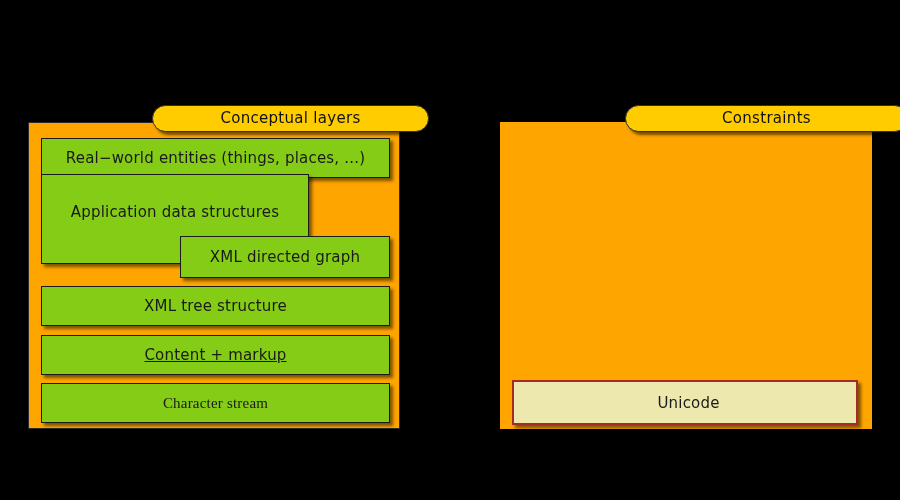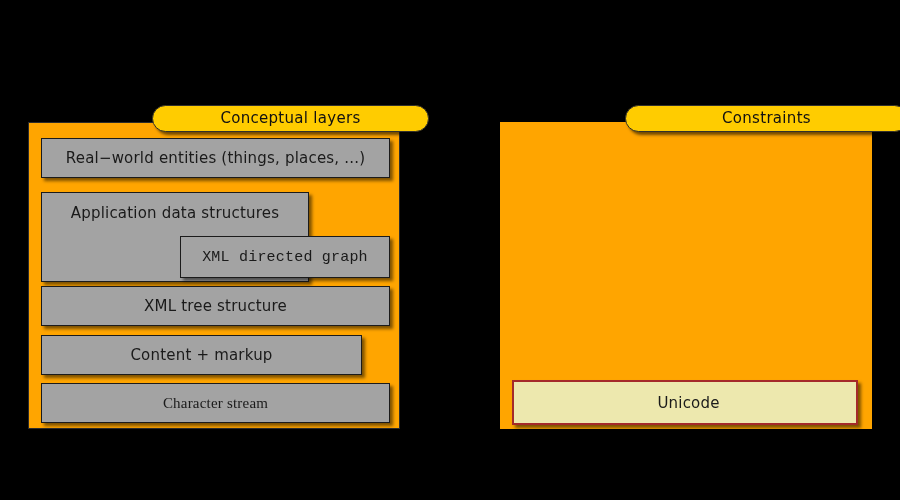--- a/index.html
+++ b/index.html
@@ -69,40 +69,40 @@
   }
   .pill-right {
     left: 625px;
     top: 105px;
     width: 283px;
   }
 
   
   .layer {
     position: absolute;
-    background: #a3a3a3;
+    background: #84cc16;
     border: 1px solid #1b1b1b;
     box-sizing: border-box;
     box-shadow: 3px 3px 3px rgba(0,0,0,0.5);
     font-size: 15px;
     color: #1a1a1a;
     display: flex;
     align-items: center;
     justify-content: center;
     text-align: center;
     letter-spacing: 0.2px;
     white-space: nowrap;
   }
 
   .box-real      { left: 41px;  top: 138px; width: 349px; height: 40px; }
-  .box-appdata   { left: 41px;  top: 192px; width: 268px; height: 90px;
-                   align-items: flex-start; padding-top: 11px; }
-  .box-xmlgraph  { left: 180px; top: 236px; width: 210px; height: 42px; font-family: Liberation Mono, monospace; }
+  .box-appdata   { left: 41px;  top: 174px; width: 268px; height: 90px;
+                   align-items: flex-start; padding-top: 28px; }
+  .box-xmlgraph  { left: 180px; top: 236px; width: 210px; height: 42px; }
   .box-xmltree   { left: 41px;  top: 286px; width: 349px; height: 40px; text-align: right; }
-  .box-content   { left: 41px;  top: 335px; width: 321px; height: 40px; }
+  .box-content   { left: 41px;  top: 335px; width: 349px; height: 40px; text-decoration: underline; }
   .box-charstream{ left: 41px;  top: 383px; width: 349px; height: 40px; font-family: Liberation Serif, serif; }
 
   
   .constraint-box {
     position: absolute;
     left: 512px;
     top: 380px;
     width: 346px;
     height: 45px;
     background: #EDE8AE;

